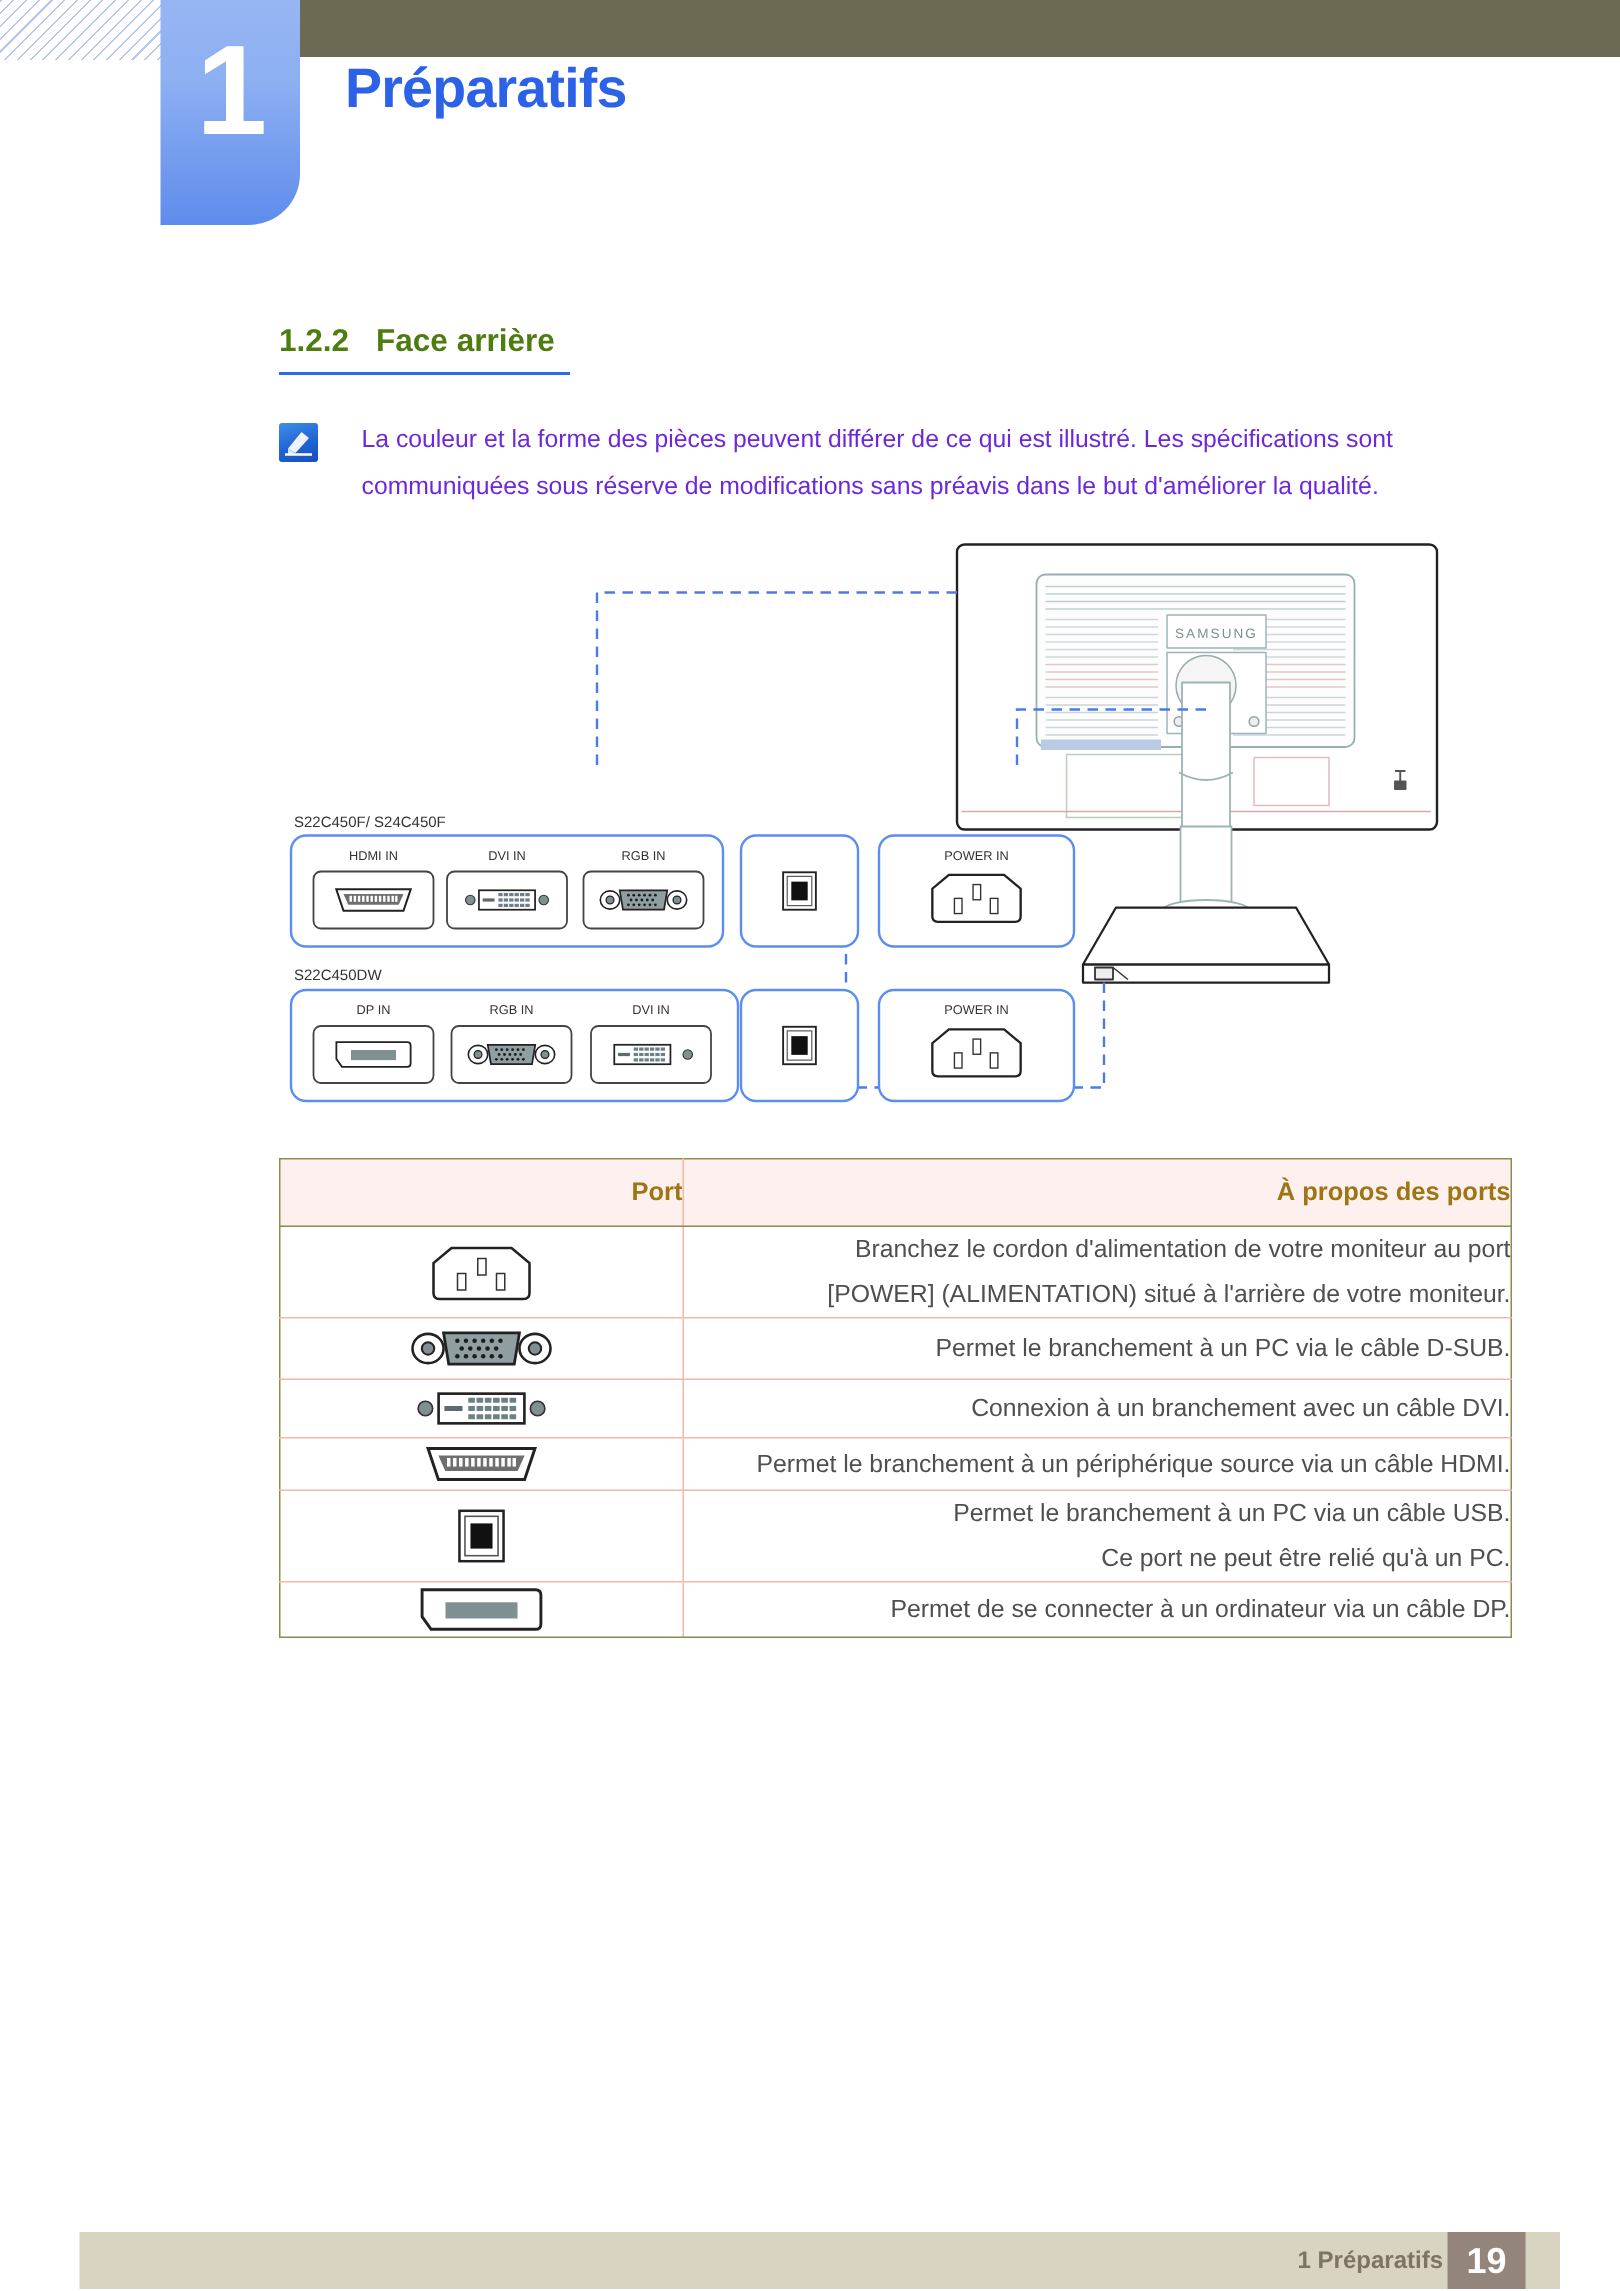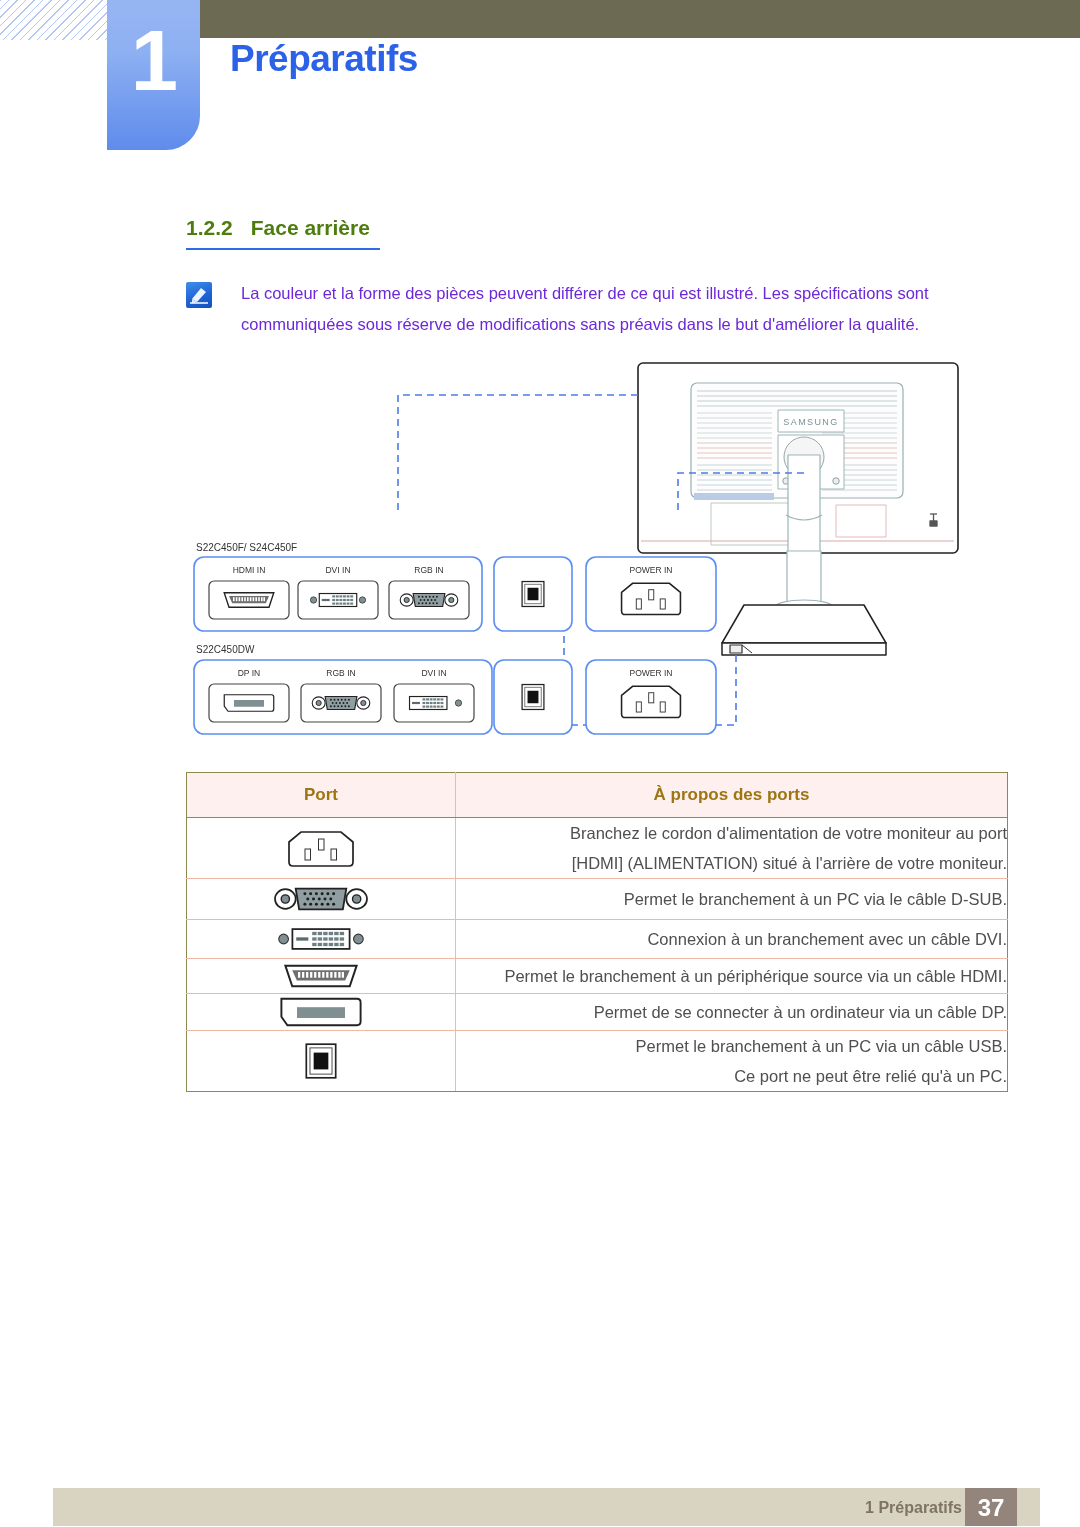--- a/index.html
+++ b/index.html
@@ -61,21 +61,21 @@
     position:absolute;left:186px;top:772px;width:822px;
     border-collapse:collapse;
   }
   .tbl td,.tbl th{
     border-left:1px solid #f0b9a7;border-right:1px solid #f0b9a7;
     border-top:1px solid #f0b9a7;border-bottom:1px solid #f0b9a7;
     padding:0;
   }
   .tbl thead th{
     background:#fdf0ee;color:#9d7512;font-size:17px;font-weight:bold;
-    height:44px;border-top:1px solid #8c8a4f;border-bottom:1px solid #8c8a4f;
+    height:44px;border-top:1px solid #8c8a4f;border-bottom:1px solid #8c8a4f;text-align:right;
   }
   .tbl thead th:first-child{border-left:1px solid #8c8a4f;}
   .tbl thead th:last-child{border-right:1px solid #8c8a4f;}
   .tbl tbody tr:last-child td{border-bottom:1px solid #8c8a4f;}
   .tbl tbody td:first-child{border-left:1px solid #8c8a4f;width:268px;text-align:center;}
   .tbl tbody td:last-child{border-right:1px solid #8c8a4f;}
   .cell-desc{
     padding:14px 10px 14px 24px;font-size:16.5px;line-height:30px;color:#4f4f4f;text-align:right;
   }
   .cell-icon{padding:12px 0;}
@@ -411,21 +411,21 @@
     <tr>
       <td class="cell-icon">
         <svg width="140" height="54" viewBox="0 0 140 54">
             <g transform="translate(70,27)">
               <use href="#iec"></use>
             </g>
           </svg>
       </td>
       <td class="cell-desc">
         <div>Branchez le cordon d'alimentation de votre moniteur au port</div>
-        <div>[HDMI] (ALIMENTATION) situé à l'arrière de votre moniteur.</div>
+        <div>[POWER] (ALIMENTATION) situé à l'arrière de votre moniteur.</div>
       </td>
     </tr>
     <tr>
       <td class="cell-icon">
         <svg width="140" height="40" viewBox="0 0 140 40">
             <g transform="translate(70,20) scale(1.15)">
               <use href="#vga"></use>
             </g>
           </svg>
       </td>
@@ -452,43 +452,43 @@
               <use href="#hdmi"></use>
             </g>
           </svg>
       </td>
       <td class="cell-desc">
         <div>Permet le branchement à un périphérique source via un câble HDMI.</div>
       </td>
     </tr>
     <tr>
       <td class="cell-icon">
+        <svg width="140" height="44" viewBox="0 0 140 44">
+            <g transform="translate(70,22) scale(1.05)">
+              <use href="#usbb"></use>
+            </g>
+          </svg>
+      </td>
+      <td class="cell-desc">
+        <div>Permet le branchement à un PC via un câble USB.</div>
+        <div>Ce port ne peut être relié qu'à un PC.</div>
+      </td>
+    </tr>
+    <tr>
+      <td class="cell-icon">
         <svg width="140" height="36" viewBox="0 0 140 36">
             <g transform="translate(70,18) scale(1.2)">
               <use href="#dp"></use>
             </g>
           </svg>
       </td>
       <td class="cell-desc">
         <div>Permet de se connecter à un ordinateur via un câble DP.</div>
       </td>
     </tr>
-    <tr>
-      <td class="cell-icon">
-        <svg width="140" height="44" viewBox="0 0 140 44">
-            <g transform="translate(70,22) scale(1.05)">
-              <use href="#usbb"></use>
-            </g>
-          </svg>
-      </td>
-      <td class="cell-desc">
-        <div>Permet le branchement à un PC via un câble USB.</div>
-        <div>Ce port ne peut être relié qu'à un PC.</div>
-      </td>
-    </tr>
   </tbody>
 </table>
 
 <div class="footer-bar"></div>
 <div class="footer-txt">1 Préparatifs</div>
 <div class="page-box">
-  <div class="page-num">37</div>
+  <div class="page-num">19</div>
 </div>
 
 </body></html>

